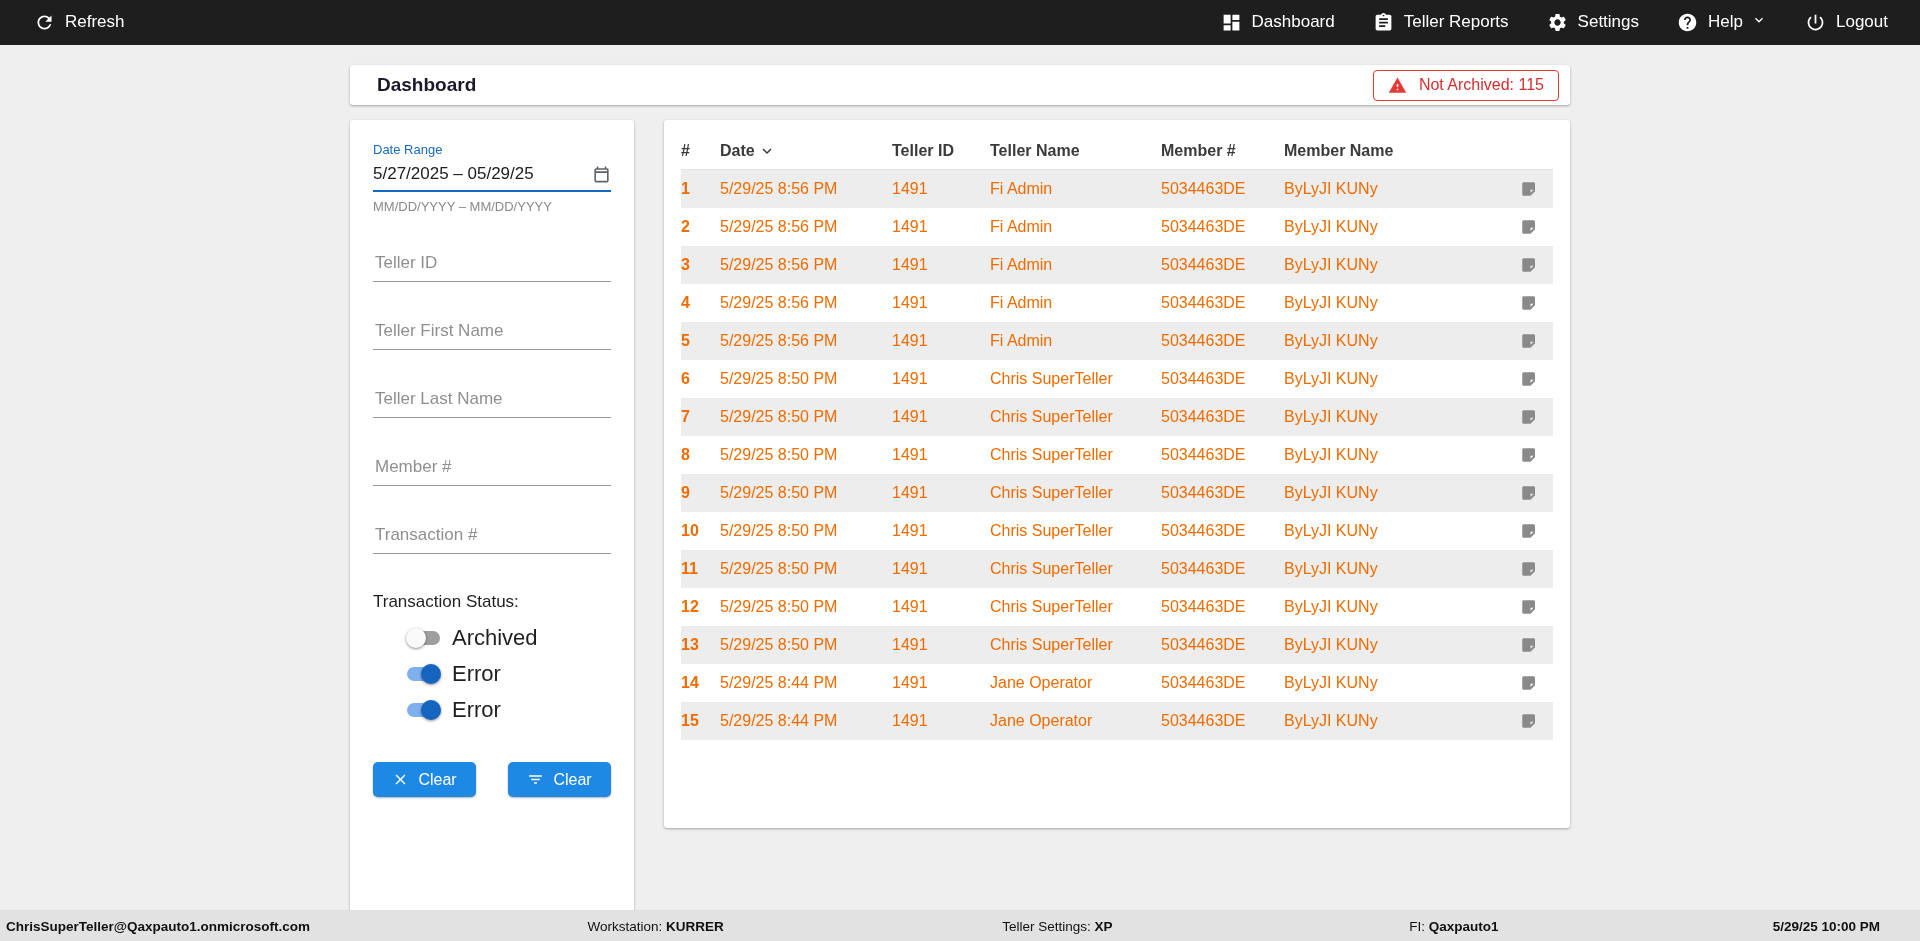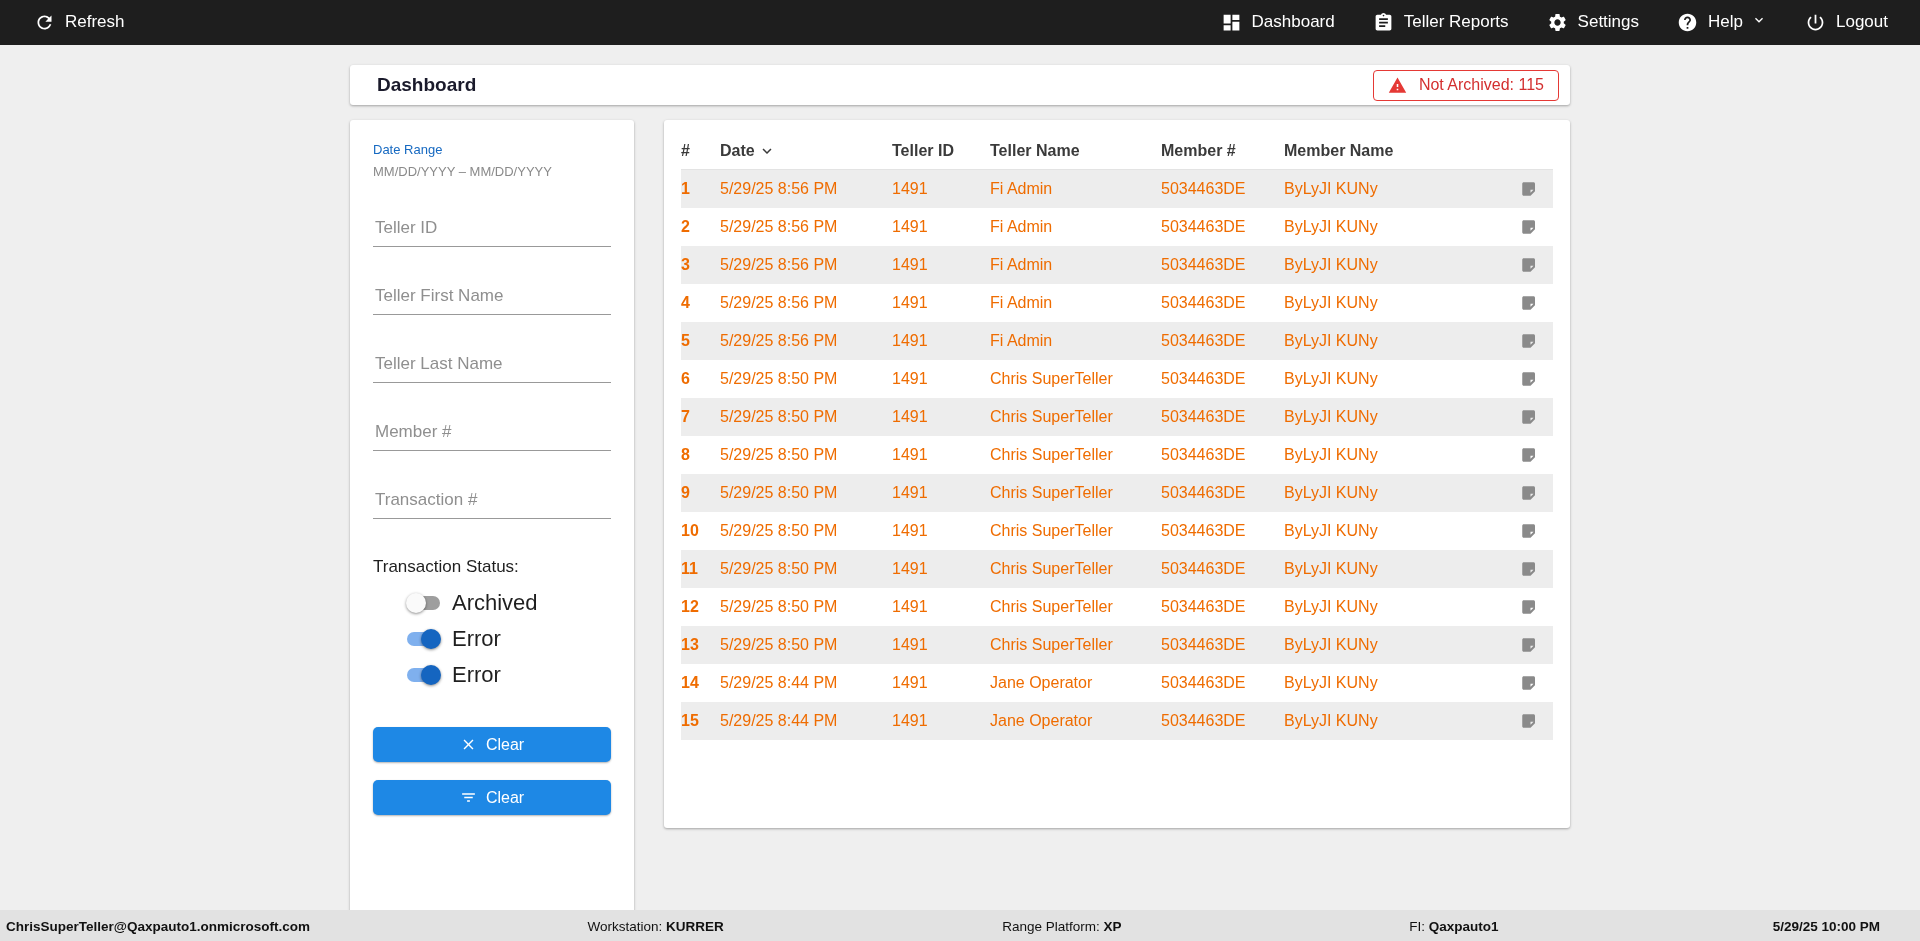--- a/index.html
+++ b/index.html
@@ -82,21 +82,21 @@
   }
   .switch .thumb {
     position: absolute; top: -3px; left: -1px;
     width: 20px; height: 20px; border-radius: 50%;
     background: #fafafa; box-shadow: 0 1px 3px rgba(0,0,0,.45);
   }
   .switch.on { background: #7fb0ee; }
   .switch.on .thumb { left: 14px; background: #1565c0; }
   .toggle-label { font-size: 22px; color: #1f1f1f; }
 
-  .btn-row { display: flex; gap: 18px; margin-top: 42px; flex-direction: column; }
+  .btn-row { display: flex; gap: 32px; margin-top: 42px; }
   .btn {
     display: flex; align-items: center; justify-content: center; gap: 9px;
     background: #1e88e5; color: #fff; border: none; border-radius: 5px;
     height: 35px; min-width: 103px; padding: 0 14px;
     font-family: inherit; font-size: 16px; cursor: pointer;
     box-shadow: 0 1px 2px rgba(0,0,0,.3);
   }
   .btn svg { width: 17px; height: 17px; fill: #fff; }
 
   
@@ -199,20 +199,28 @@
             <path d="M1 21h22L12 2 1 21zm12-3h-2v-2h2v2zm0-4h-2v-4h2v4z"></path>
           </svg>
         <span>Not Archived: 115</span>
       </div>
     </div>
 
     <div class="columns">
 
       <aside class="card filters">
         <div class="dr-label">Date Range</div>
+        <div class="dr-field">
+          <input value="5/27/2025 – 05/29/25" style="">
+          <button class="dr-cal">
+            <svg viewBox="0 0 24 24">
+                <path d="M19 4h-1V2h-2v2H8V2H6v2H5c-1.1 0-2 .9-2 2v14c0 1.1.9 2 2 2h14c1.1 0 2-.9 2-2V6c0-1.1-.9-2-2-2zm0 16H5V10h14v10zM5 8V6h14v2H5z"></path>
+              </svg>
+          </button>
+        </div>
         <div class="dr-hint">MM/DD/YYYY – MM/DD/YYYY</div>
 
         <div class="field">
           <input placeholder="Teller ID" style="">
         </div>
         <div class="field">
           <input placeholder="Teller First Name" style="">
         </div>
         <div class="field">
           <input placeholder="Teller Last Name" style="">
@@ -481,21 +489,21 @@
   </div>
 </main>
 
 <footer class="statusbar">
   <span class="sb-item sb-user">ChrisSuperTeller@Qaxpauto1.onmicrosoft.com</span>
   <span class="sb-item sb-workstation">
     <span>Workstation:</span>
     <b>KURRER</b>
   </span>
   <span class="sb-item sb-platform">
-    <span>Range Platform:</span>
+    <span>Teller Settings:</span>
     <b>XP</b>
   </span>
   <span class="sb-item sb-fi">
     <span>FI:</span>
     <b>Qaxpauto1</b>
   </span>
   <span class="sb-item sb-time">5/29/25 10:00 PM</span>
 </footer>
 
 </body></html>

